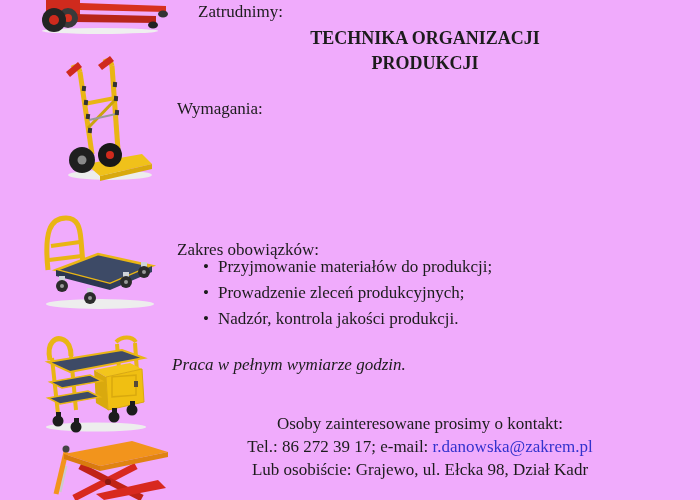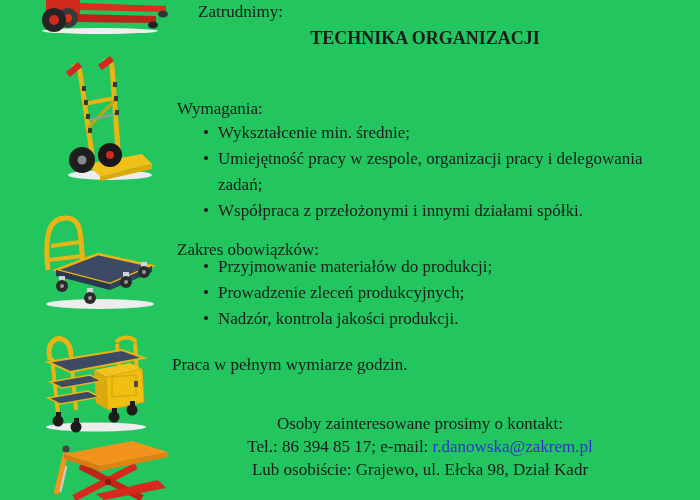--- a/index.html
+++ b/index.html
@@ -1,41 +1,41 @@
 <!DOCTYPE html>
 <html><head>
 <meta charset="utf-8">
 <style>
   html,body{margin:0;padding:0;}
   body{
     width:700px;height:500px;overflow:hidden;background:#ffffff;
     font-family:"Liberation Serif","DejaVu Serif",serif;color:#1c1c1c;
   }
-  #page{position:relative;width:700px;height:500px;background:#22c55e;}
+  #page{position:relative;width:700px;height:500px;background:#f0abfc;}
   .abs{position:absolute;}
   .imgbox{position:absolute;}
   .imgbox svg{display:block;width:100%;height:100%;}
 
   .intro{left:198px;top:2px;font-size:17px;}
   .title{left:175px;top:26px;width:500px;text-align:center;font-weight:bold;font-size:18px;line-height:25px;}
   .heading{font-size:17px;}
   .req-heading{left:177px;top:99px;}
   .duties-heading{left:177px;top:240px;}
   ul.bullets{margin:0;padding:0;list-style:none;position:absolute;left:177px;}
   ul.req-list{top:120px;}
   ul.duties-list{top:254px;}
   ul.bullets li{
     position:relative;padding-left:41px;width:440px;
     font-size:17px;line-height:26px;
   }
   ul.bullets li::before{
     content:"\2022";position:absolute;left:26px;top:0;
     font-size:17px;line-height:26px;color:#1c1c1c;
   }
-  .employment{left:172px;top:355px;font-size:17px;}
+  .employment{left:172px;top:355px;font-size:17px;font-style:italic;}
   .contact{left:140px;top:412px;width:560px;text-align:center;font-size:17px;line-height:23px;}
   .email-link{color:#3232cd;cursor:pointer;}
 </style>
 </head>
 <body>
 
 <div id="page">
 
   <div class="imgbox" style="left:22px;top:0;width:148px;height:34px;">
     <svg viewBox="0 0 148 34">
@@ -150,39 +150,35 @@
       <polygon points="24,18 92,5 128,16 60,30" fill="#f2941c"></polygon>
       <polygon points="24,18 60,30 60,35 24,23" fill="#d97b0e"></polygon>
       <polygon points="60,30 128,16 128,21 60,35" fill="#e08312"></polygon>
     </svg>
   </div>
 
   <div class="abs intro">Zatrudnimy:</div>
 
   <div class="abs title">
     <div>TECHNIKA ORGANIZACJI</div>
+    <div>PRODUKCJI</div>
   </div>
 
   <div class="abs heading req-heading">Wymagania:</div>
 
-  <ul class="bullets req-list">
-    <li>Wykształcenie min. średnie;</li>
-    <li>Umiejętność pracy w zespole, organizacji pracy i delegowania zadań;</li>
-    <li>Współpraca z przełożonymi i innymi działami spółki.</li>
-  </ul>
 
   <div class="abs heading duties-heading">Zakres obowiązków:</div>
 
   <ul class="bullets duties-list">
     <li>Przyjmowanie materiałów do produkcji;</li>
     <li>Prowadzenie zleceń produkcyjnych;</li>
     <li>Nadzór, kontrola jakości produkcji.</li>
   </ul>
 
   <div class="abs employment">Praca w pełnym wymiarze godzin.</div>
 
   <div class="abs contact">
     <div>Osoby zainteresowane prosimy o kontakt:</div>
-    <div><span>Tel.: 86 394 85 17; e-mail: </span><a class="email-link">r.danowska@zakrem.pl</a></div>
+    <div><span>Tel.: 86 272 39 17; e-mail: </span><a class="email-link">r.danowska@zakrem.pl</a></div>
     <div>Lub osobiście: Grajewo, ul. Ełcka 98, Dział Kadr</div>
   </div>
 
 </div>
 
 </body></html>

